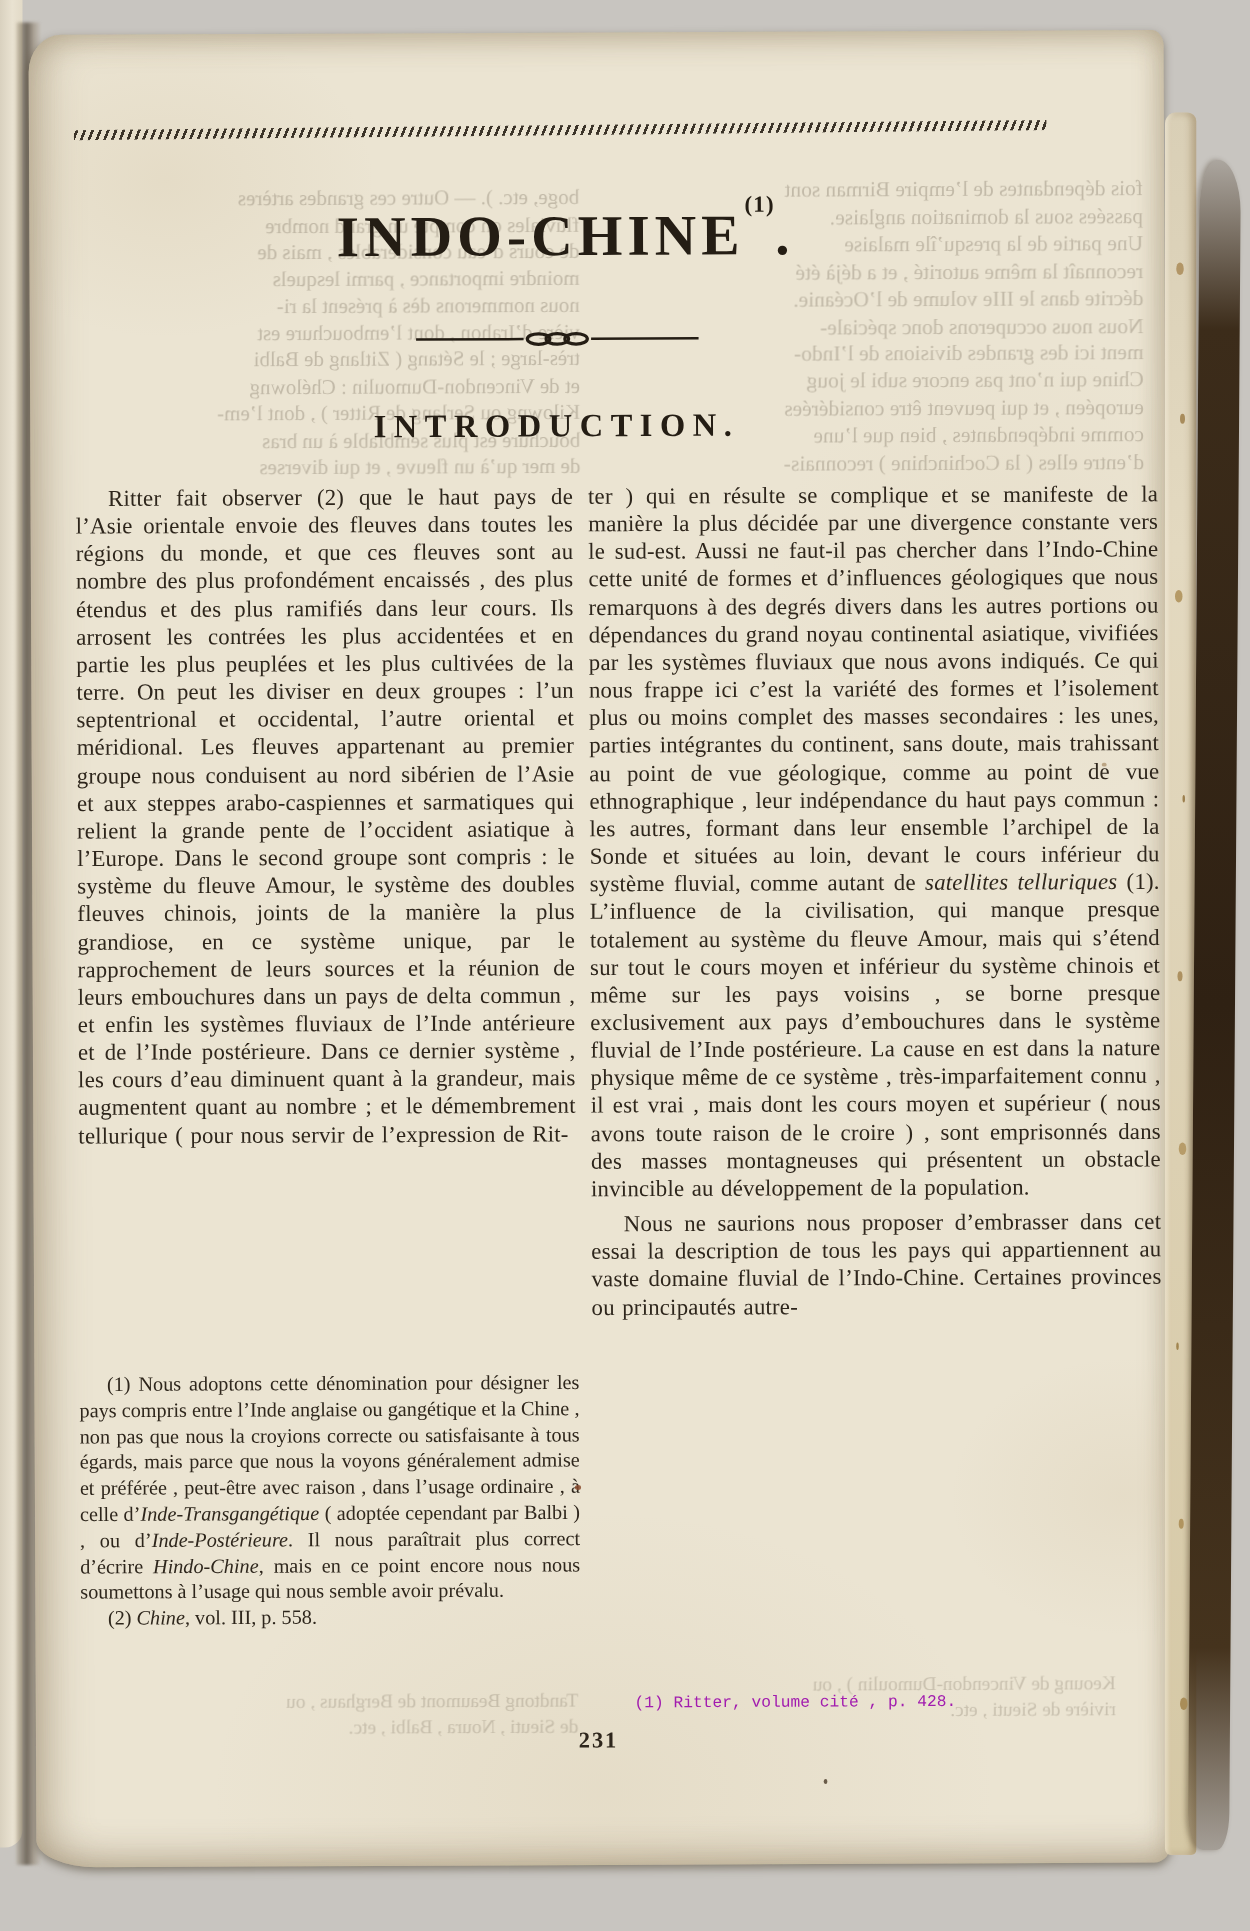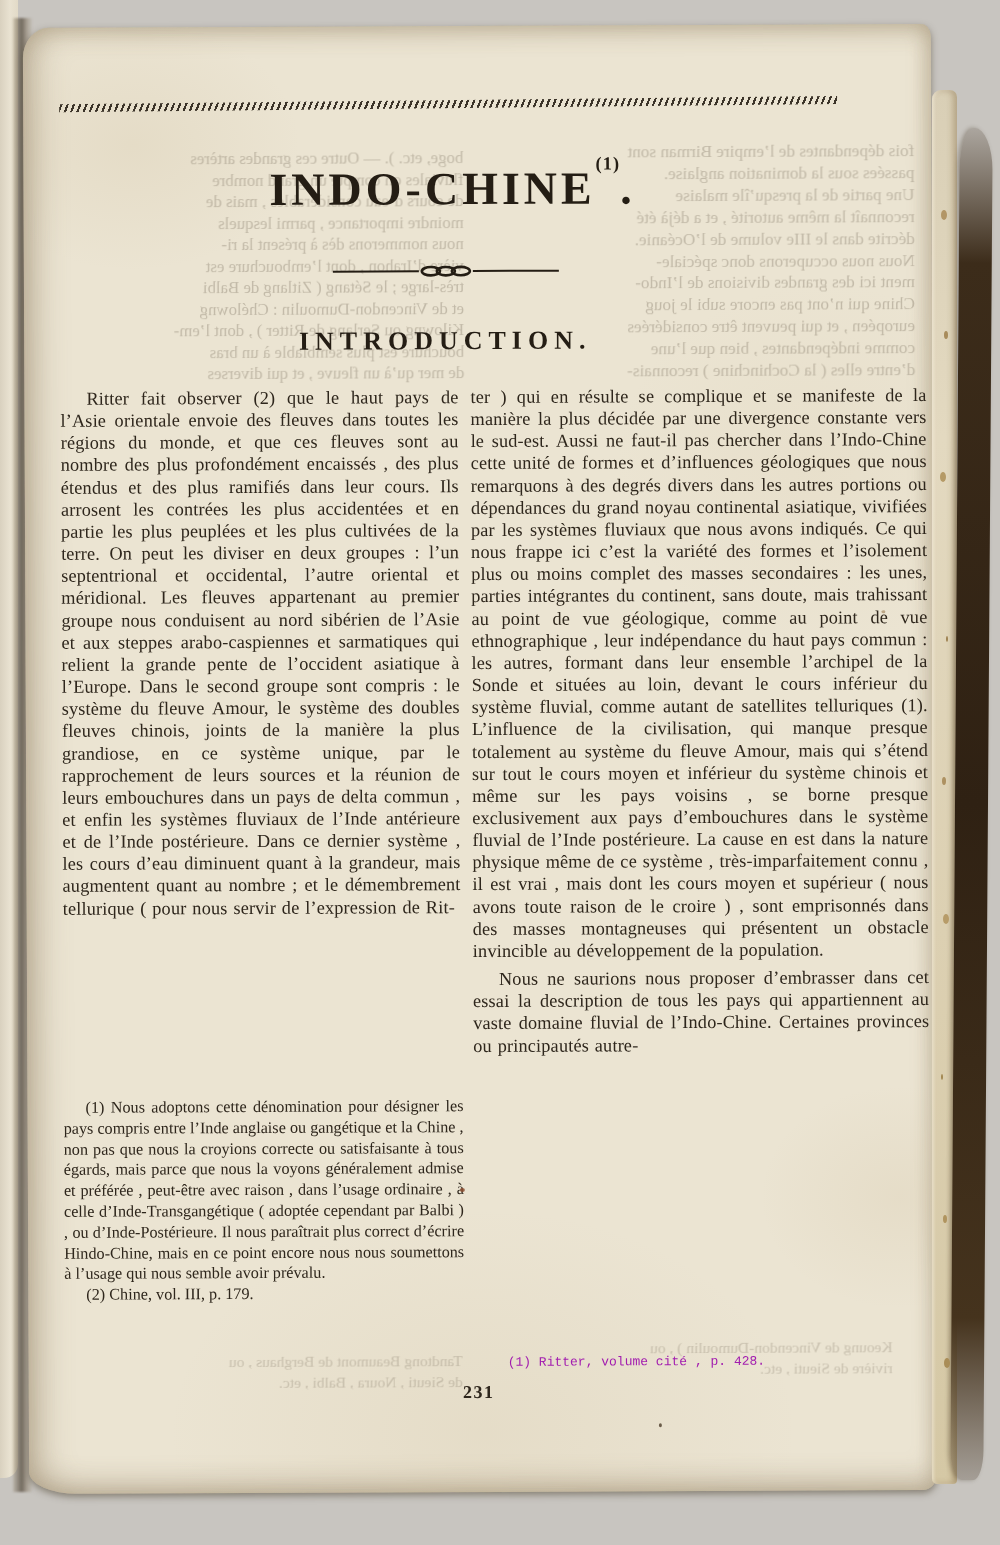--- a/index.html
+++ b/index.html
@@ -46,21 +46,21 @@
   
   .columns{position:absolute;left:36px;top:360px;width:872px;z-index:2;
     display:flex;gap:12px;color:#2e261c;}
   .col-left{width:398px;}
   .col-right{width:456px;}
   p.body{margin:0;font-size:18.3px;line-height:22.15px;text-align:justify;
     letter-spacing:.15px;word-spacing:1.2px;}
   p.indent{text-indent:26px;}
   p.cont{text-indent:0;}
   p.para2{margin-top:6px;}
-  .it{}
+  .it{font-style:italic;}
   
   .footnotes-left{position:absolute;left:36px;top:1070px;width:400px;z-index:2;
     font-size:16.2px;line-height:20.8px;text-align:justify;color:#2e261c;}
   .footnotes-left p{margin:0;text-indent:22px;}
   .footnote-right{position:absolute;left:479px;top:1329px;z-index:2;
     font-size:13px;color:#a21caf;font-family:Liberation Mono, monospace;}
   .page-number{position:absolute;left:420px;top:1356px;width:60px;z-index:2;
     text-align:center;font-size:18px;font-weight:bold;letter-spacing:1.5px;color:#2e261c;}
   
   .ghost{position:absolute;z-index:1;transform:scaleX(-1);
@@ -157,21 +157,21 @@
         <p class="body indent">Ritter fait observer (2) que le haut pays de l’Asie orientale envoie des fleuves dans toutes les régions du monde, et que ces fleuves sont au nombre des plus profondément encaissés , des plus étendus et des plus ramifiés dans leur cours. Ils arrosent les contrées les plus accidentées et en partie les plus peuplées et les plus cultivées de la terre. On peut les diviser en deux groupes : l’un septentrional et occidental, l’autre oriental et méridional. Les fleuves appartenant au premier groupe nous conduisent au nord sibérien de l’Asie et aux steppes arabo-caspiennes et sarmatiques qui relient la grande pente de l’occident asiatique à l’Europe. Dans le second groupe sont compris : le système du fleuve Amour, le système des doubles fleuves chinois, joints de la manière la plus grandiose, en ce système unique, par le rapprochement de leurs sources et la réunion de leurs embouchures dans un pays de delta commun , et enfin les systèmes fluviaux de l’Inde antérieure et de l’Inde postérieure. Dans ce dernier système , les cours d’eau diminuent quant à la grandeur, mais augmentent quant au nombre ; et le démembrement tellurique ( pour nous servir de l’expression de Rit-</p>
       </div>
       <div class="col-right">
         <p class="body cont"><span>ter ) qui en résulte se complique et se manifeste de la manière la plus décidée par une divergence constante vers le sud-est. Aussi ne faut-il pas chercher dans l’Indo-Chine cette unité de formes et d’influences géologiques que nous remarquons à des degrés divers dans les autres portions ou dépendances du grand noyau continental asiatique, vivifiées par les systèmes fluviaux que nous avons indiqués. Ce qui nous frappe ici c’est la variété des formes et l’isolement plus ou moins complet des masses secondaires : les unes, parties intégrantes du continent, sans doute, mais trahissant au point de vue géologique, comme au point de vue ethnographique , leur indépendance du haut pays commun : les autres, formant dans leur ensemble l’archipel de la Sonde et situées au loin, devant le cours inférieur du système fluvial, comme autant de </span><span class="it">satellites telluriques</span><span> (1). L’influence de la civilisation, qui manque presque totalement au système du fleuve Amour, mais qui s’étend sur tout le cours moyen et inférieur du système chinois et même sur les pays voisins , se borne presque exclusivement aux pays d’embouchures dans le système fluvial de l’Inde postérieure. La cause en est dans la nature physique même de ce système , très-imparfaitement connu , il est vrai , mais dont les cours moyen et supérieur ( nous avons toute raison de le croire ) , sont emprisonnés dans des masses montagneuses qui présentent un obstacle invincible au développement de la population.</span></p>
         <p class="body indent para2">Nous ne saurions nous proposer d’embrasser dans cet essai la description de tous les pays qui appartiennent au vaste domaine fluvial de l’Indo-Chine. Certaines provinces ou principautés autre-</p>
       </div>
     </div>
 
     <div class="footnotes-left">
       <p><span>(1) Nous adoptons cette dénomination pour désigner les pays compris entre l’Inde anglaise ou gangétique et la Chine , non pas que nous la croyions correcte ou satisfaisante à tous égards, mais parce que nous la voyons généralement admise et préférée , peut-être avec raison , dans l’usage ordinaire , à celle d’</span><span class="it">Inde-Transgangétique</span><span> ( adoptée cependant par Balbi ) , ou d’</span><span class="it">Inde-Postérieure</span><span>. Il nous paraîtrait plus correct d’écrire </span><span class="it">Hindo-Chine</span><span>, mais en ce point encore nous nous soumettons à l’usage qui nous semble avoir prévalu.</span></p>
-      <p><span>(2) </span><span class="it">Chine</span><span>, vol. III, p. 179.</span></p>
+      <p><span>(2) </span><span class="it">Chine</span><span>, vol. III, p. 558.</span></p>
     </div>
 
     <div class="footnote-right">(1) Ritter, volume cité , p. 428.</div>
 
     <div class="page-number">231</div>
 
     <div class="speck s1"></div>
     <div class="speck s2"></div>
     <div class="speck s3"></div>
   </div>

